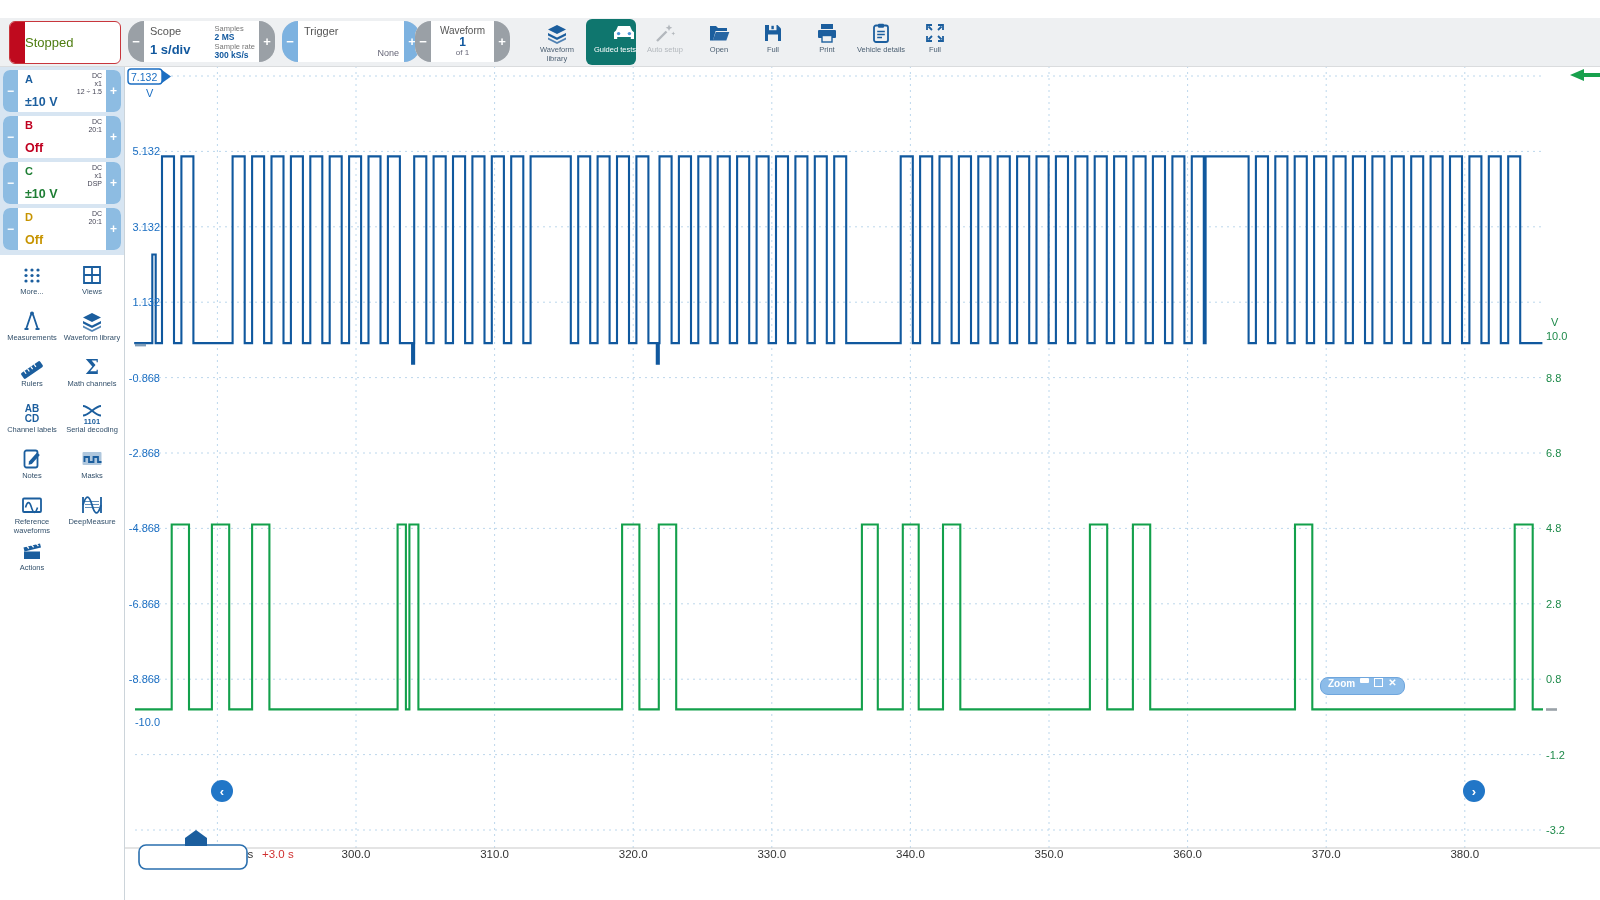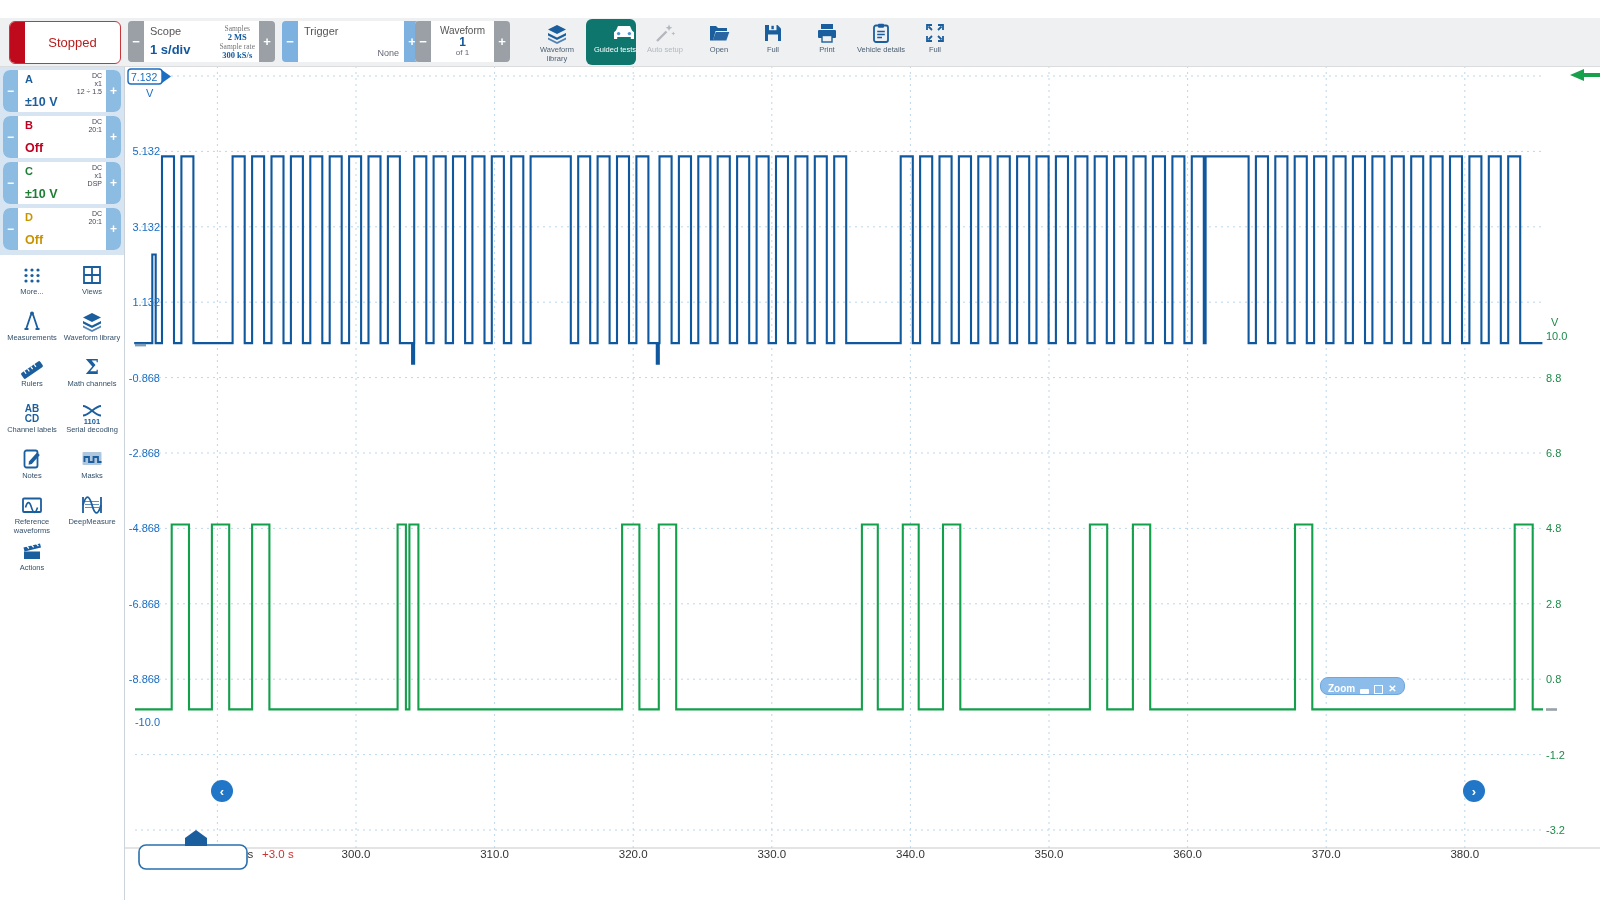--- a/index.html
+++ b/index.html
@@ -18,36 +18,36 @@
           color:#333;font-size:11px;cursor:default;}
   .winbtn.min::before{content:"\2013";}
   .winbtn.max::before{content:"\25A1";font-size:12px;}
   .winbtn.close::before{content:"\2715";}
   
   .toolbar{position:absolute;left:0;top:18px;width:1600px;height:48px;background:#eef0f2;
            border-bottom:1px solid #dadcde;z-index:25;}
   .stopbtn{position:absolute;left:9px;top:3px;width:110px;height:41px;background:#fff;
            border:1.5px solid #c8363c;border-radius:6px;display:flex;align-items:center;overflow:hidden;cursor:pointer;}
   .stopblock{width:15px;height:100%;background:#bf0a1e;}
-  .stoplabel{flex:1;text-align:center;color:#b91c1c;font-size:13px;}
-  .ctlgroup{position:absolute;top:3px;height:41px;display:flex;border-radius:4px;overflow:hidden;
+  .stoplabel{flex:1;color:#4d7c0f;font-size:13px;}
+  .ctlgroup{position:absolute;top:3px;height:41px;display:flex;border-radius:16px;overflow:hidden;
             box-shadow:0 0 0 1px #d5d8db inset;background:#fff;}
   .stepbtn{width:16px;display:flex;align-items:center;justify-content:center;color:#fff;
            font-size:13px;font-weight:bold;cursor:pointer;}
   .stepbtn.gray{background:#9aa0a6;}
   .stepbtn.blue{background:#7db2e0;}
   .stepbtn.minus::before{content:"\2212";}
   .stepbtn.plus::before{content:"+";}
   .grp-scope{left:128px;width:147px;}
   .grp-trigger{left:282px;width:138px;}
   .grp-waveform{left:415px;width:95px;}
   .grpbody{flex:1;position:relative;background:#fff;}
   .g-title{position:absolute;left:6px;top:4px;font-size:11px;color:#555;}
   .g-main{position:absolute;left:6px;bottom:5px;font-size:13px;font-weight:bold;color:#11589e;}
-  .scright{position:absolute;right:4px;top:3px;text-align:center;line-height:9px;font-family:Liberation Serif, serif;}
+  .scright{position:absolute;right:4px;top:3px;text-align:left;line-height:9px;}
   .sc-k{font-size:7.5px;color:#777;}
   .sc-v{font-size:8.5px;color:#11589e;font-weight:bold;}
   .g-sub{position:absolute;right:5px;bottom:4px;font-size:9px;color:#667;}
   .wfbody{text-align:center;}
   .wf-title{font-size:10px;color:#555;margin-top:4px;}
   .wf-num{font-size:12px;font-weight:bold;color:#11589e;line-height:12px;}
   .wf-of{font-size:8px;color:#667;}
   #tb-icons{position:absolute;left:532px;top:1px;height:46px;display:flex;gap:4px;}
   .tbbtn{width:50px;height:46px;display:flex;flex-direction:column;align-items:center;
          justify-content:flex-start;color:#1b5e9e;border-radius:6px;cursor:pointer;padding-top:2px;box-sizing:border-box;}
@@ -85,21 +85,21 @@
   
   #plot{position:absolute;left:0;top:0;width:1600px;height:900px;z-index:5;}
   
   .nav{position:absolute;width:22px;height:22px;border-radius:50%;background:#2176c7;color:#fff;
        display:flex;align-items:center;justify-content:center;font-size:13px;font-weight:bold;
        z-index:15;cursor:pointer;}
   .nav.left{left:211px;top:780px;}  .nav.right{left:1463px;top:780px;}
   .nav.left::before{content:"\2039";} .nav.right::before{content:"\203A";}
   
   .zoompill{position:absolute;left:1320px;top:677px;height:16px;background:#8cbce9;
-            border:1px solid #6fa6dd;border-radius:8px;display:flex;align-items:flex-end;gap:5px;
+            border:1px solid #6fa6dd;border-radius:8px;display:flex;align-items:flex-start;gap:5px;
             padding:0 7px;z-index:15;cursor:pointer;}
   .zp-label{color:#fff;font-size:10px;font-weight:bold;}
   .zp-min{width:9px;height:5px;background:#fff;border-radius:1px;}
   .zp-win{width:7px;height:7px;border:1.6px solid #fff;}
   .zp-x{color:#fff;font-size:10px;font-weight:bold;line-height:10px;}
   .zp-x::before{content:"\2715";}
 </style>
 </head>
 <body>
 

